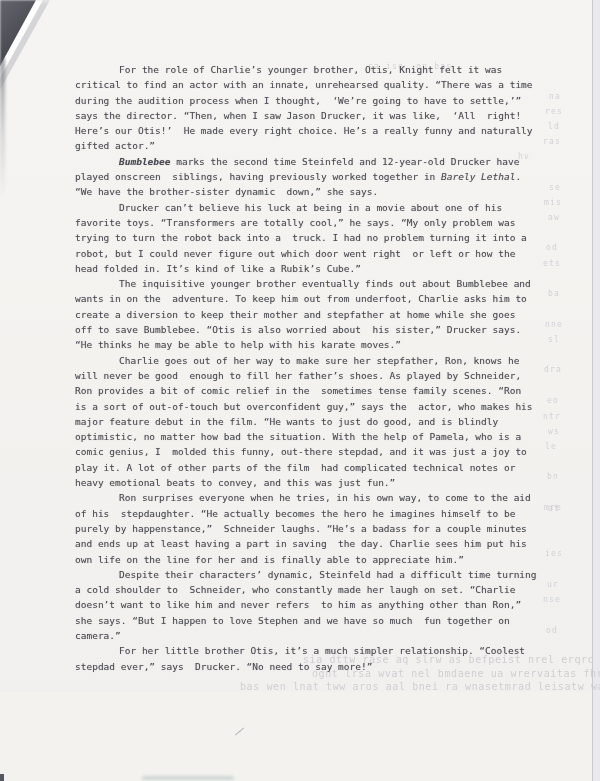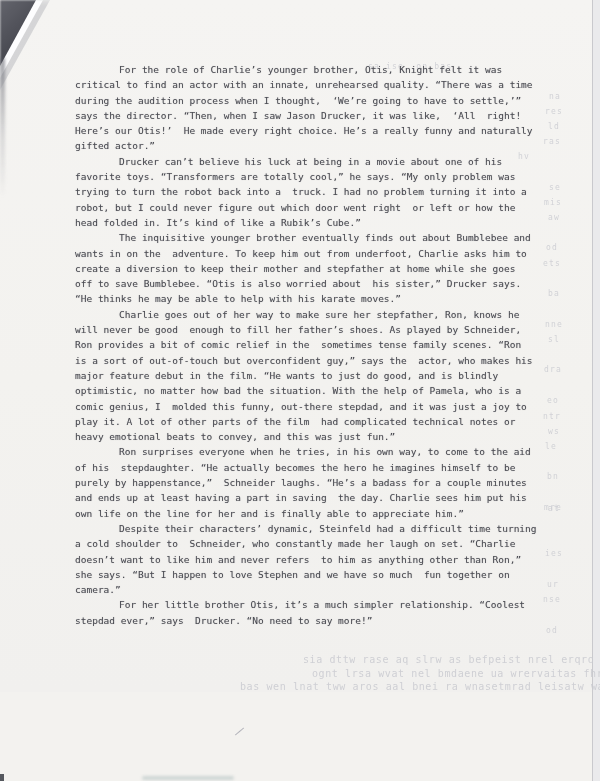--- a/index.html
+++ b/index.html
@@ -126,20 +126,23 @@
       <span class="bleed bleed-line" style="top: 681px; left: 240px;">bas wen lnat tww aros aal bnei ra wnasetmrad leisatw war</span>
     </div>
 
   <div class="doc-body">
       <p class="para"><span>For the role of Charlie’s younger brother, Otis, Knight felt it was
 critical to find an actor with an innate, unrehearsed quality. “There was a time
 during the audition process when I thought,  ‘We’re going to have to settle,’”
 says the director. “Then, when I saw Jason Drucker, it was like,  ‘All  right!
 Here’s our Otis!’  He made every right choice. He’s a really funny and naturally
 gifted actor.”</span></p>
+      <p class="para"><span class="bi">Bumblebee</span><span> marks the second time Steinfeld and 12-year-old Drucker have
+played onscreen  siblings, having previously worked together in </span><span class="it">Barely Lethal</span><span>.
+“We have the brother-sister dynamic  down,” she says.</span></p>
       <p class="para"><span>Drucker can’t believe his luck at being in a movie about one of his
 favorite toys. “Transformers are totally cool,” he says. “My only problem was
 trying to turn the robot back into a  truck. I had no problem turning it into a
 robot, but I could never figure out which door went right  or left or how the
 head folded in. It’s kind of like a Rubik’s Cube.”</span></p>
       <p class="para"><span>The inquisitive younger brother eventually finds out about Bumblebee and
 wants in on the  adventure. To keep him out from underfoot, Charlie asks him to
 create a diversion to keep their mother and stepfather at home while she goes
 off to save Bumblebee. “Otis is also worried about  his sister,” Drucker says.
 “He thinks he may be able to help with his karate moves.”</span></p>

